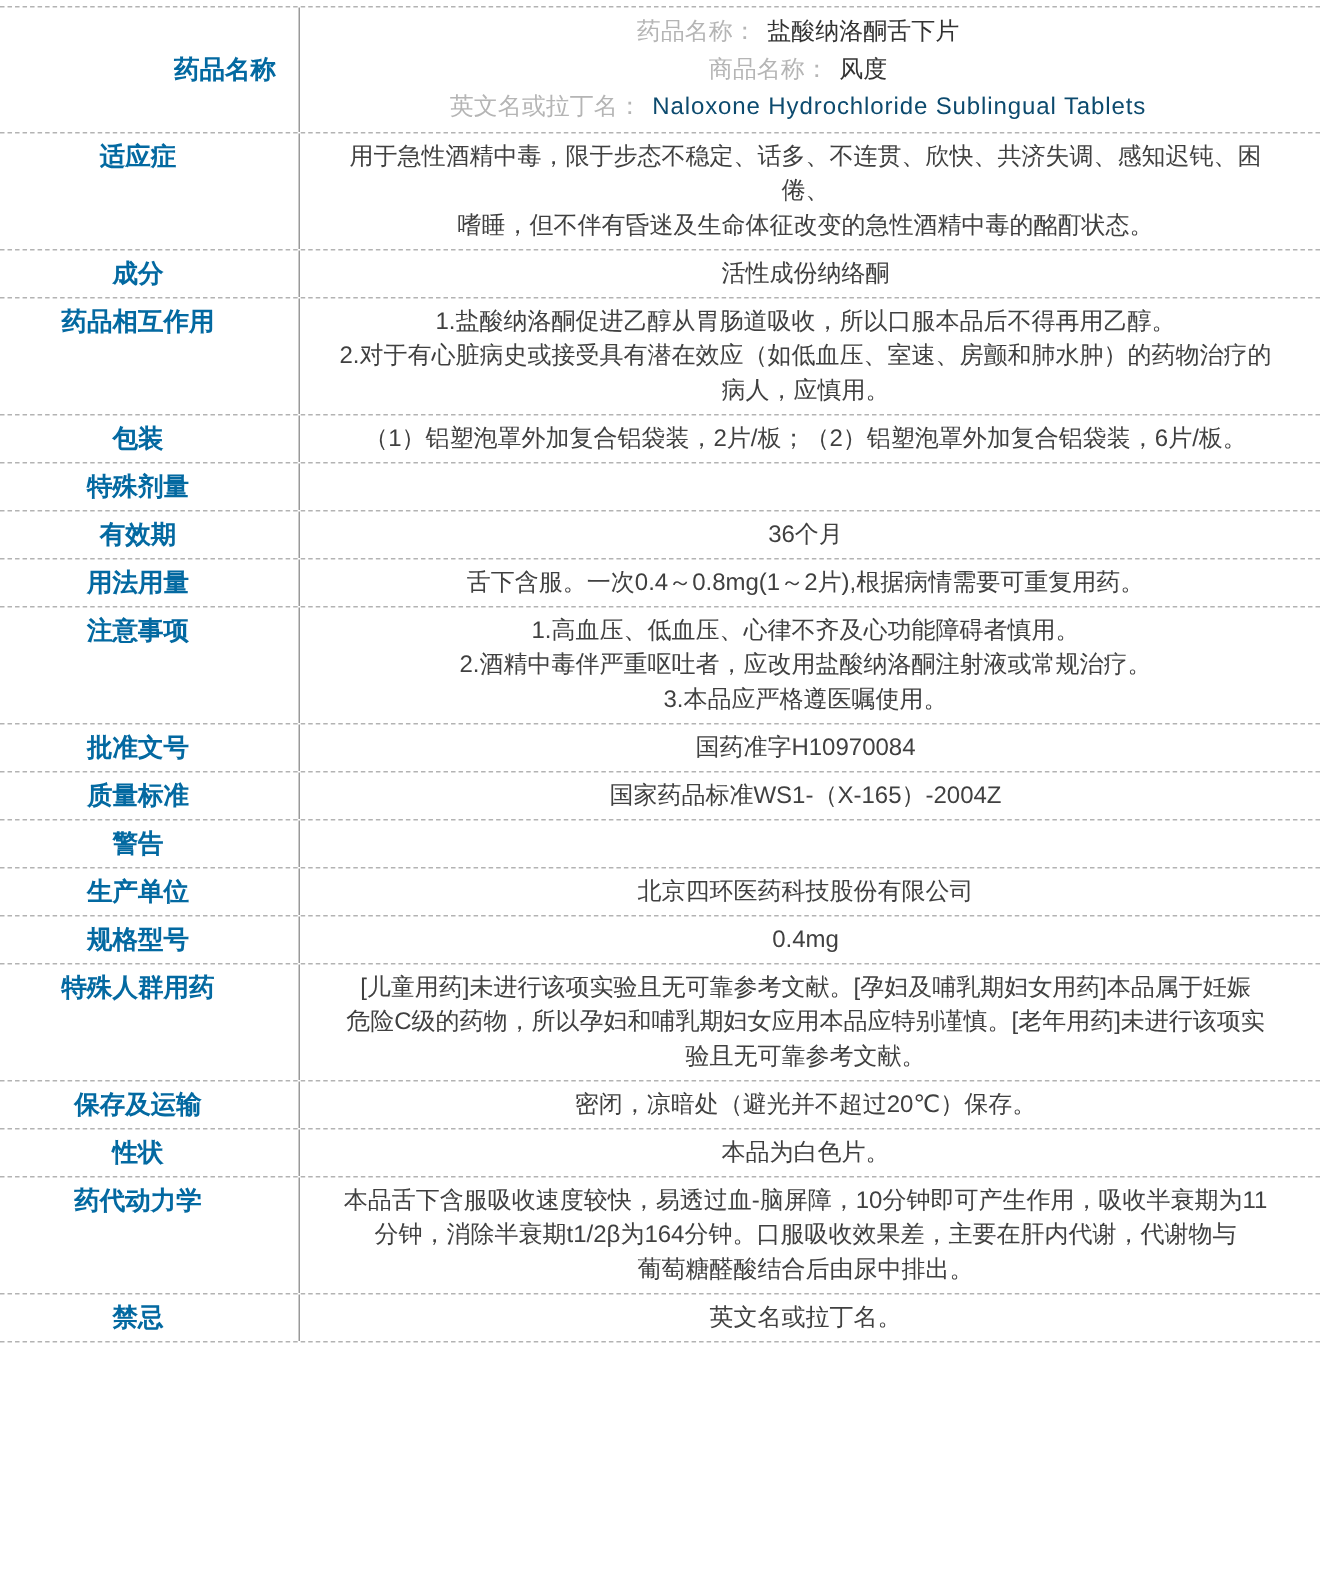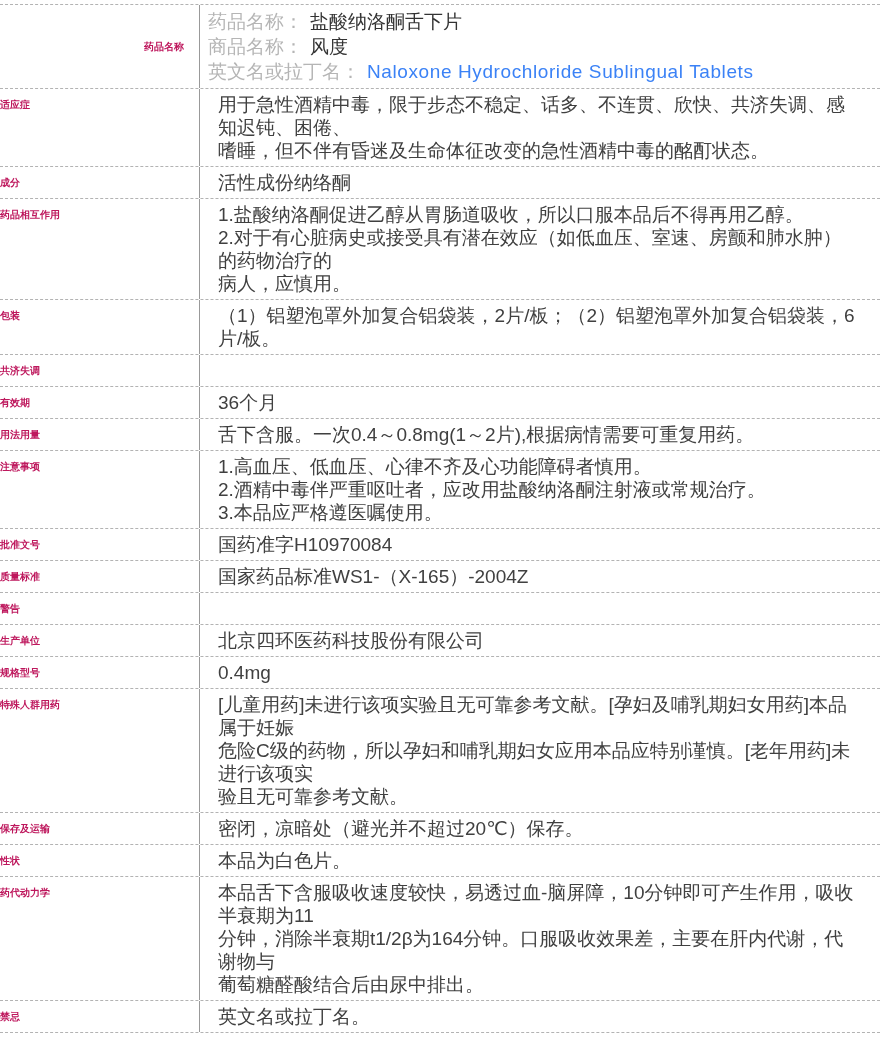--- a/index.html
+++ b/index.html
@@ -22,55 +22,56 @@
     display: flex;
     border-bottom: 1px dashed #b3b3b3;
   }
   .cell {
     box-sizing: border-box;
   }
   .label {
     flex: 0 0 200px;
     width: 200px;
     padding: 4px 15px 4px 0;
-    text-align: left;
-    font-size: 10px;
+    text-align: center;
+    font-size: 17px;
     font-weight: bold;
     line-height: 23px;
-    color: #be185d;
+    color: #0369a1;
     border-right: 1px solid #999999;
   }
   .value {
     flex: 1 1 auto;
     padding: 4px 24px 4px 18px;
-    font-size: 19px;
+    font-size: 16px;
     line-height: 23px;
     color: #404040;
     white-space: pre-line;
+    text-align: center;
   }
   
   .label.centered {
     display: flex;
     align-items: center;
     justify-content: flex-end;
   }
   .value.name-fields {
     padding: 4px 24px 4px 8px;
     line-height: 25px;
     white-space: normal;
   }
   .field { display: block; }
   .sub-label {
     color: #b5b5b5;
     margin-right: 7px;
   }
   .sub-value { color: #333333; }
   .sub-value.en {
     letter-spacing: 0.6px;
-    color: #3b82f6;
+    color: #0c4a6e;
   }
 </style>
 </head>
 <body>
 
 <div class="drug-table">
 
   <div class="row">
     <div class="cell label centered">药品名称</div>
     <div class="cell value name-fields">
@@ -103,21 +104,21 @@
 2.对于有心脏病史或接受具有潜在效应（如低血压、室速、房颤和肺水肿）的药物治疗的
 病人，应慎用。</div>
   </div>
 
   <div class="row">
     <div class="cell label">包装</div>
     <div class="cell value">（1）铝塑泡罩外加复合铝袋装，2片/板；（2）铝塑泡罩外加复合铝袋装，6片/板。</div>
   </div>
 
   <div class="row">
-    <div class="cell label">共济失调</div>
+    <div class="cell label">特殊剂量</div>
   </div>
 
   <div class="row">
     <div class="cell label">有效期</div>
     <div class="cell value">36个月</div>
   </div>
 
   <div class="row">
     <div class="cell label">用法用量</div>
     <div class="cell value">舌下含服。一次0.4～0.8mg(1～2片),根据病情需要可重复用药。</div>

